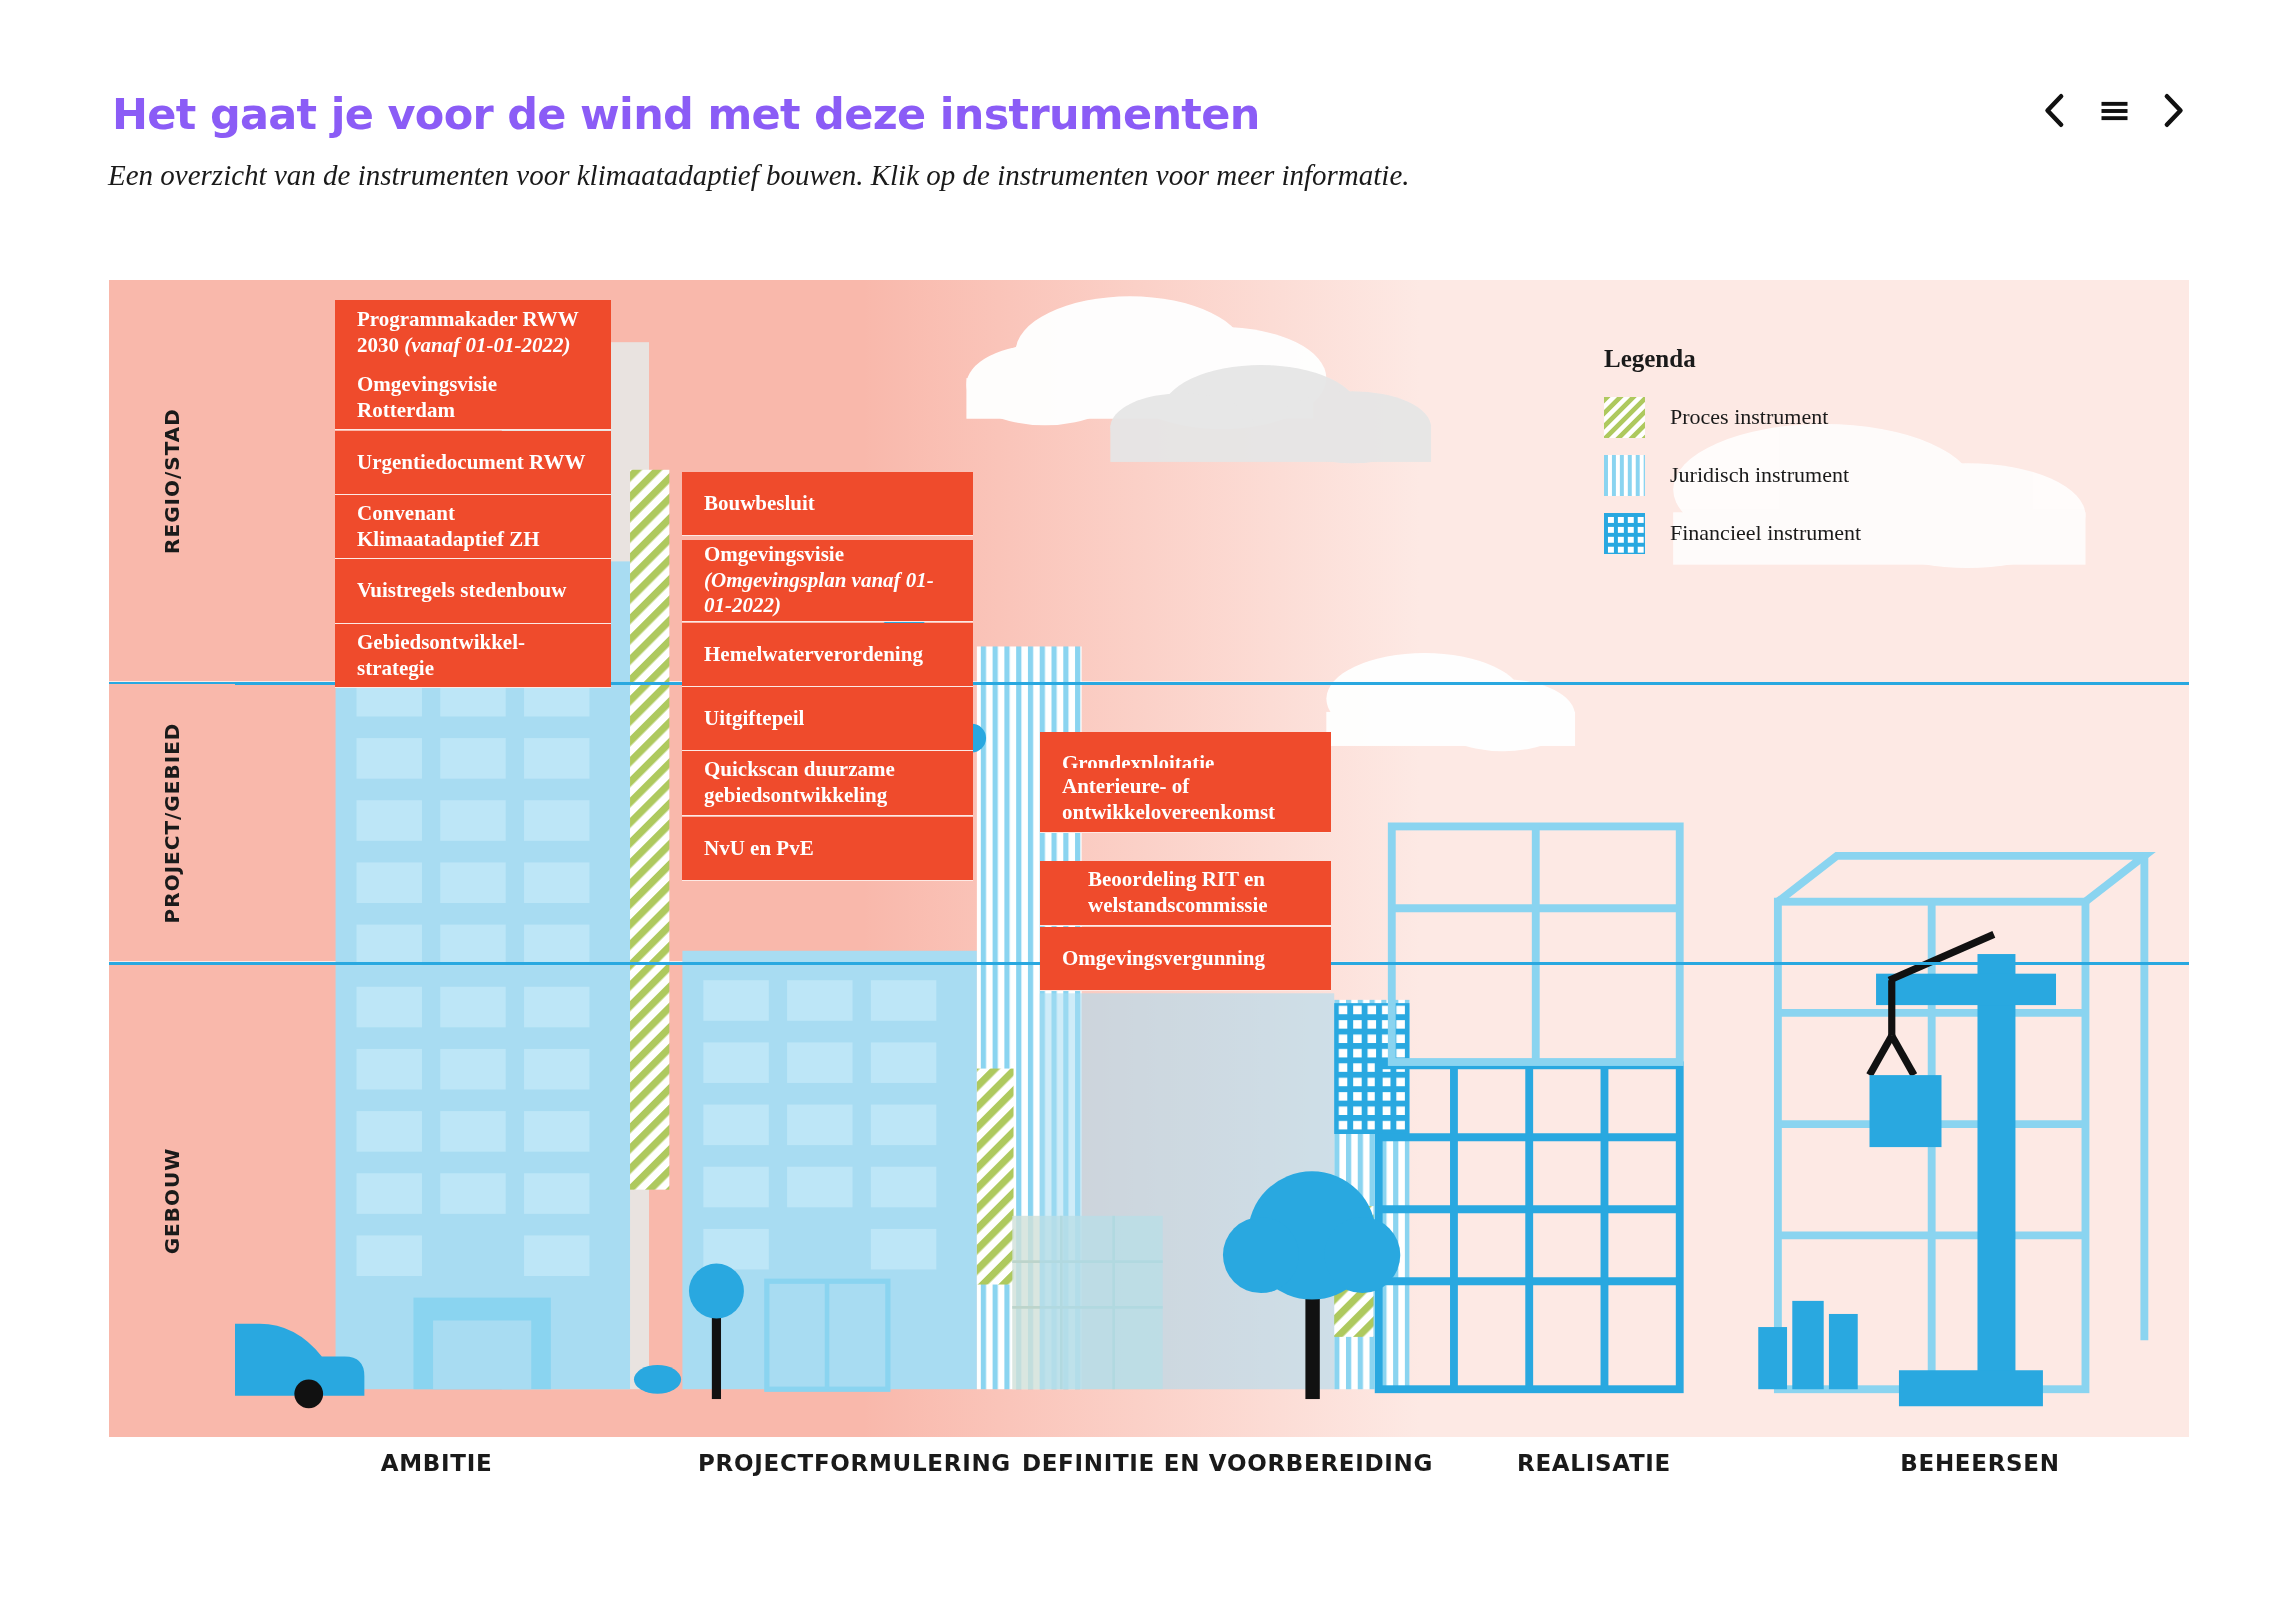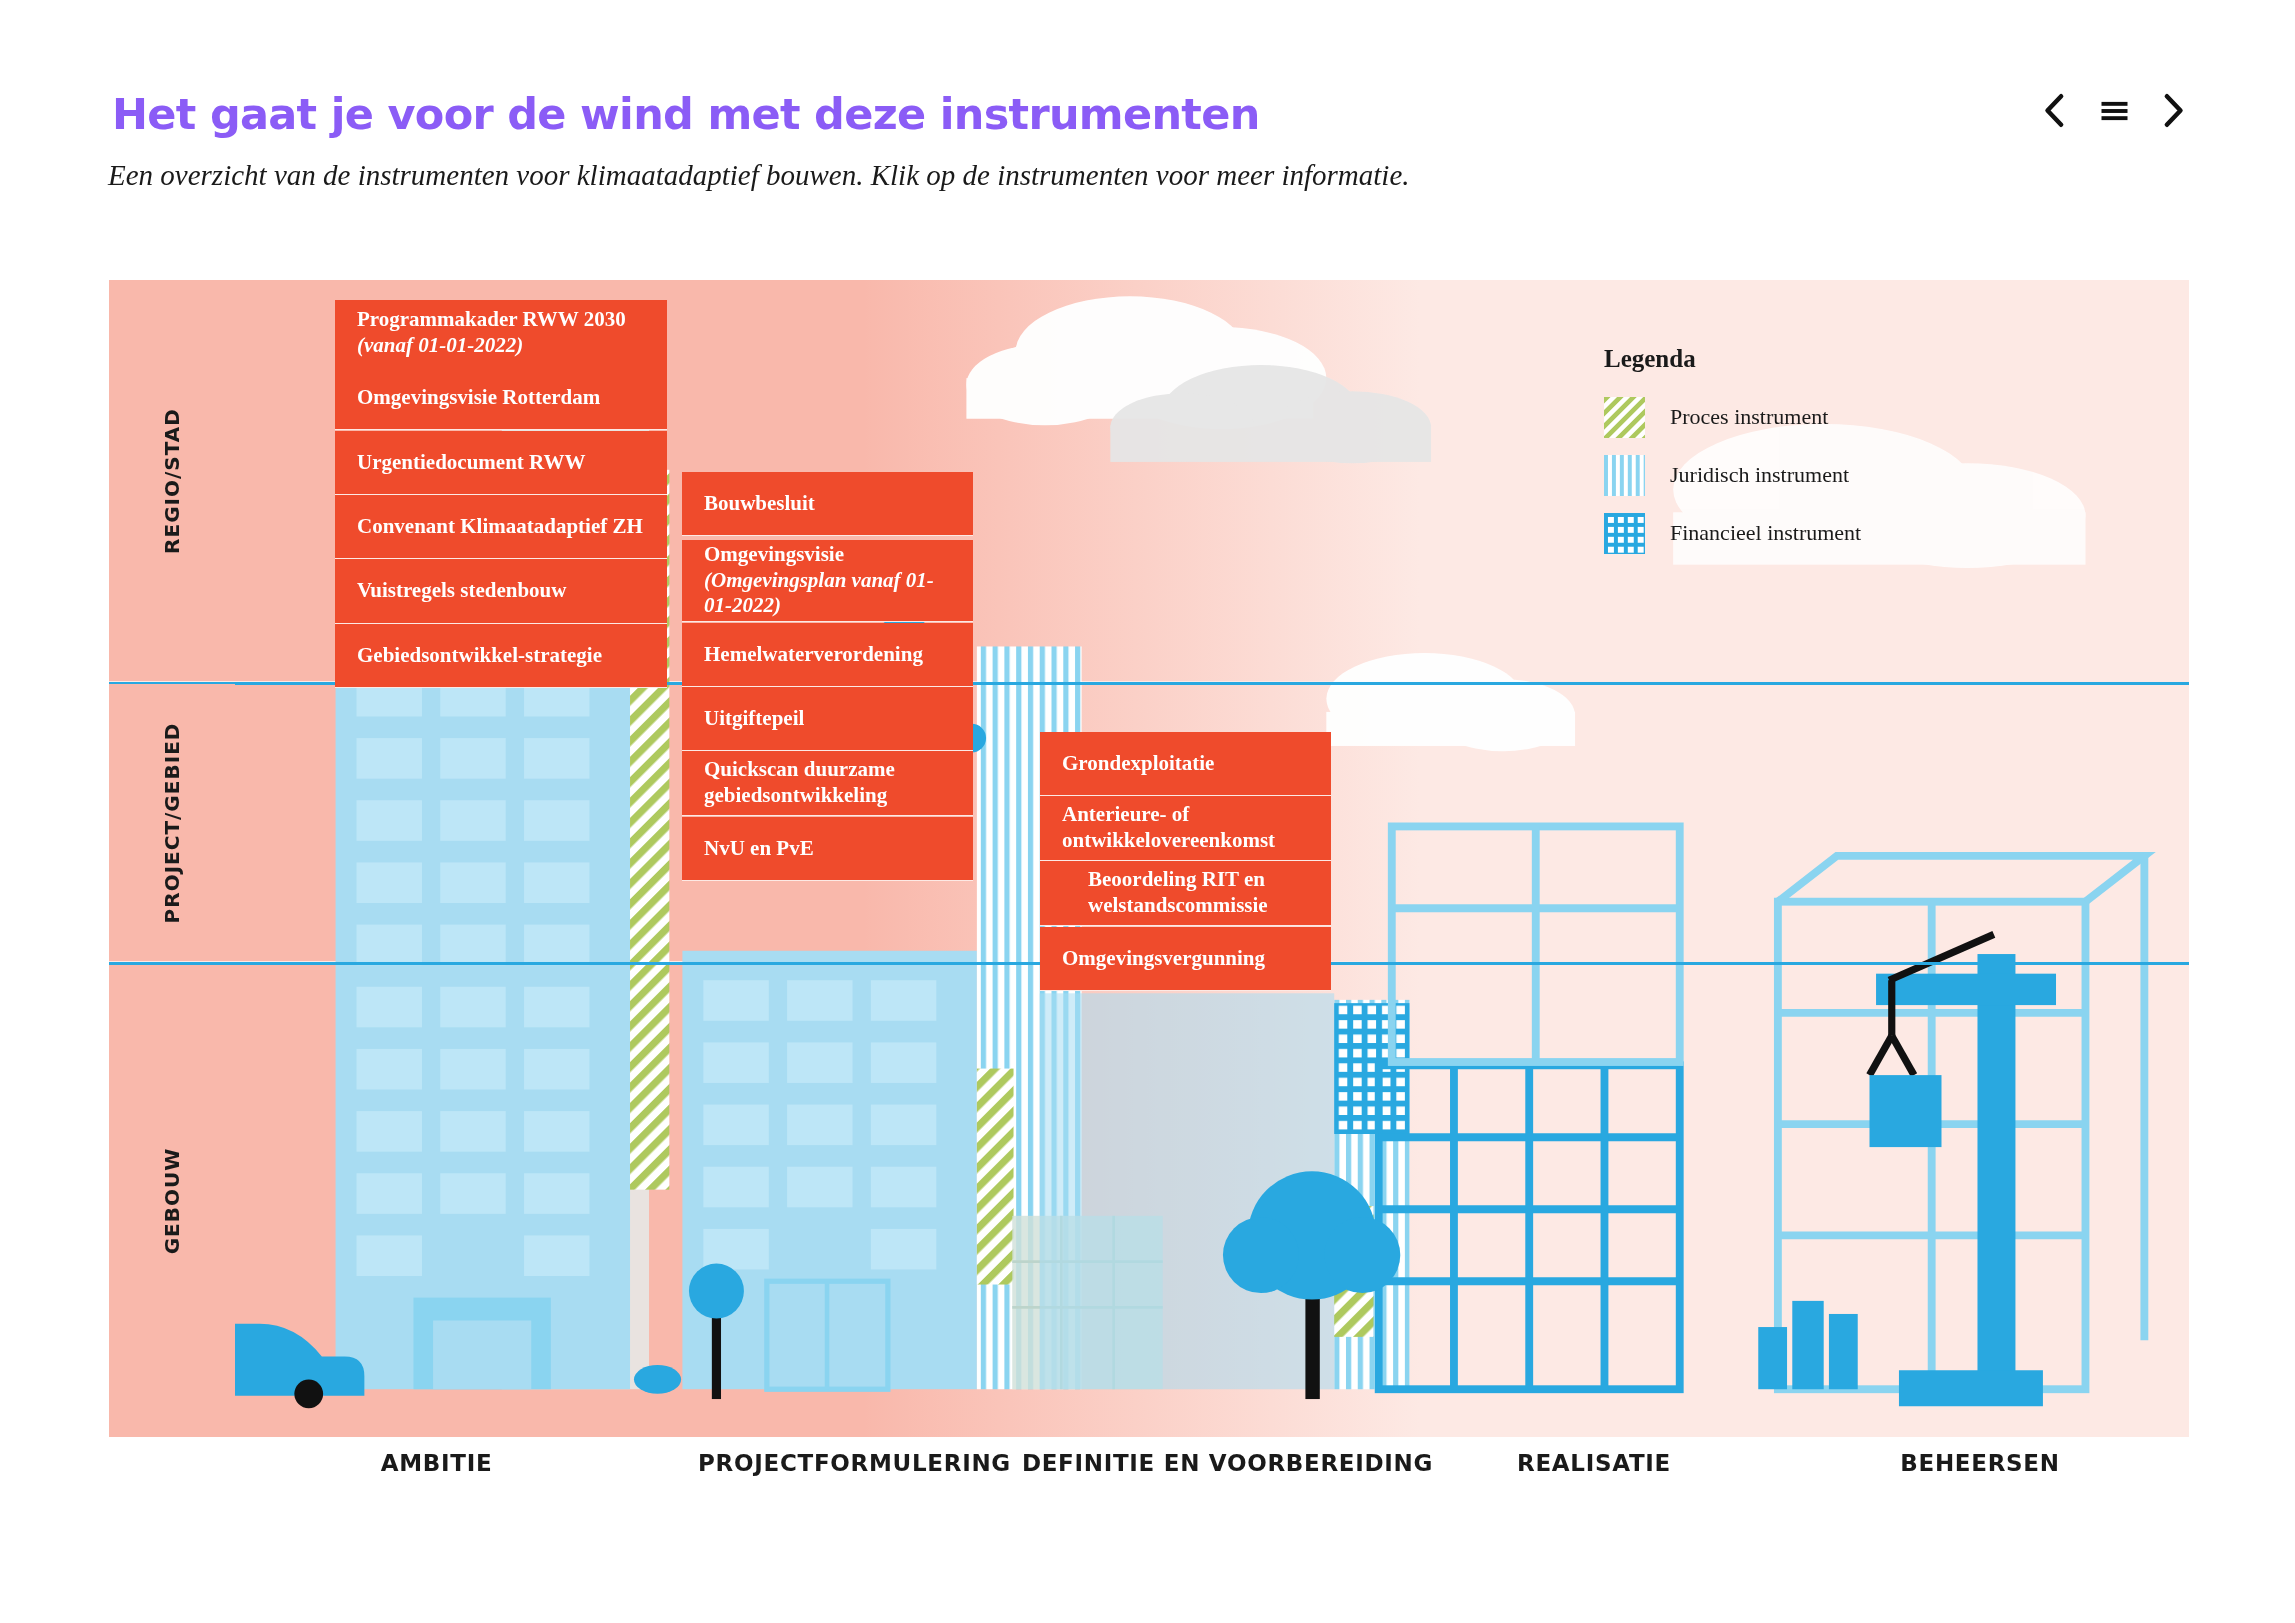--- a/index.html
+++ b/index.html
@@ -140,21 +140,21 @@
     line-height: 1.22;
     padding: 0 22px;
     display: flex;
     align-items: center;
     box-sizing: border-box;
     border-bottom: 1.3px solid #fde9e4;
     cursor: pointer;
   }
   .card i { font-weight: bold; font-style: italic; }
 
-  .col-a { left: 226px; width: 332px; }
+  .col-a { left: 226px; width: 276px; }
   .col-b { left: 573px; width: 291px; }
   .col-c { left: 931px; width: 291px; }
 
   
   #legend {
     position: absolute;
     left: 1495px;
     top: 65px;
     width: 366px;
   }
@@ -497,21 +497,21 @@
   <div class="card col-b" style="top:471px; height:65px;">
     <span>Quickscan duurzame gebiedsontwikkeling</span>
   </div>
   <div class="card col-b" style="top:537px; height:64px;">
     <span>NvU en PvE</span>
   </div>
 
   <div class="card col-c" style="top:452px; height:64px;">
     <span>Grondexploitatie</span>
   </div>
-  <div class="card col-c" style="top:516px; height:65px;justify-content:center;">
+  <div class="card col-c" style="top:488px; height:65px;justify-content:center;">
     <span>Anterieure- of ontwikkelovereenkomst</span>
   </div>
   <div class="card col-c" style="top:581px; height:65px;padding-left:48px;">
     <span>Beoordeling RIT en welstandscommissie</span>
   </div>
   <div class="card col-c" style="top:647px; height:64px;">
     <span>Omgevingsvergunning</span>
   </div>
 
   <div id="legend">

